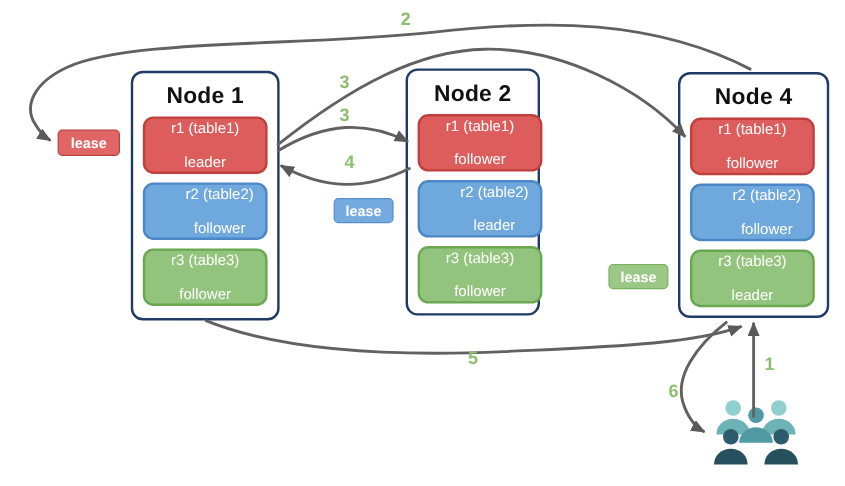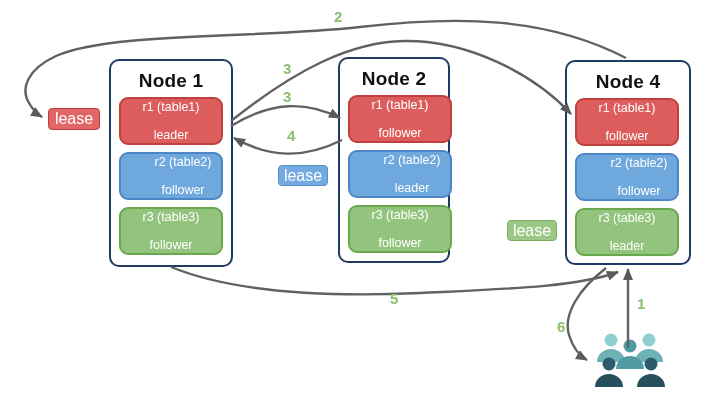--- a/index.html
+++ b/index.html
@@ -22,23 +22,24 @@
     border:2px solid;color:#ffffff;display:flex;flex-direction:column;
     align-items:center;justify-content:space-between;font-size:12.5px;line-height:1.3;
     box-sizing:border-box;text-align:center;z-index:3;
   }
   .replica.red{background:#dd5c5c;border-color:#c0403d;}
   .replica.blue{background:#6fa8dc;border-color:#4d86c6;padding-left:24px;}
   .replica.green{background:#93c47d;border-color:#6aa850;}
   .pos-r1{top:36px}.pos-r2{top:91px}.pos-r3{top:146px}
   
   .lease{
-    position:absolute;color:#ffffff;font-size:16px;display:flex;align-items:center;
+    position:absolute;color:#ffffff;font-size:12px;display:flex;align-items:center;
     justify-content:center;border-radius:4px;border:1.5px solid;box-sizing:border-box;
     z-index:6;
+    font-weight:bold;
   }
   .lease.red{background:#e06666;border-color:#bf4040;left:48px;top:108px;width:52px;height:22px;}
   .lease.blue{background:#74aadf;border-color:#5890cc;left:278px;top:165px;width:50px;height:21px;}
   .lease.green{background:#9cc887;border-color:#79b25c;left:507px;top:220px;width:50px;height:21px;}
   
   .step{
     position:absolute;color:#8cbf6d;font-weight:bold;font-size:15px;z-index:7;
   }
   .step.s2{left:334px;top:8px;}
   .step.s3a{left:283px;top:60px;}

